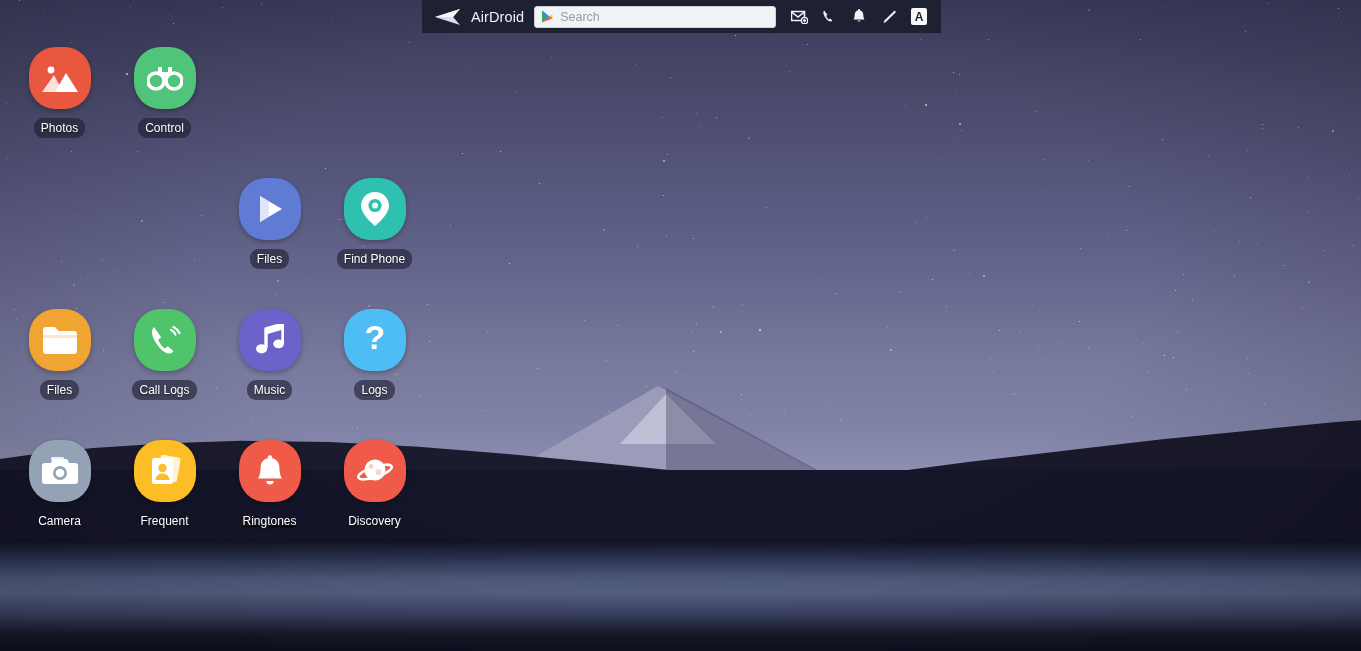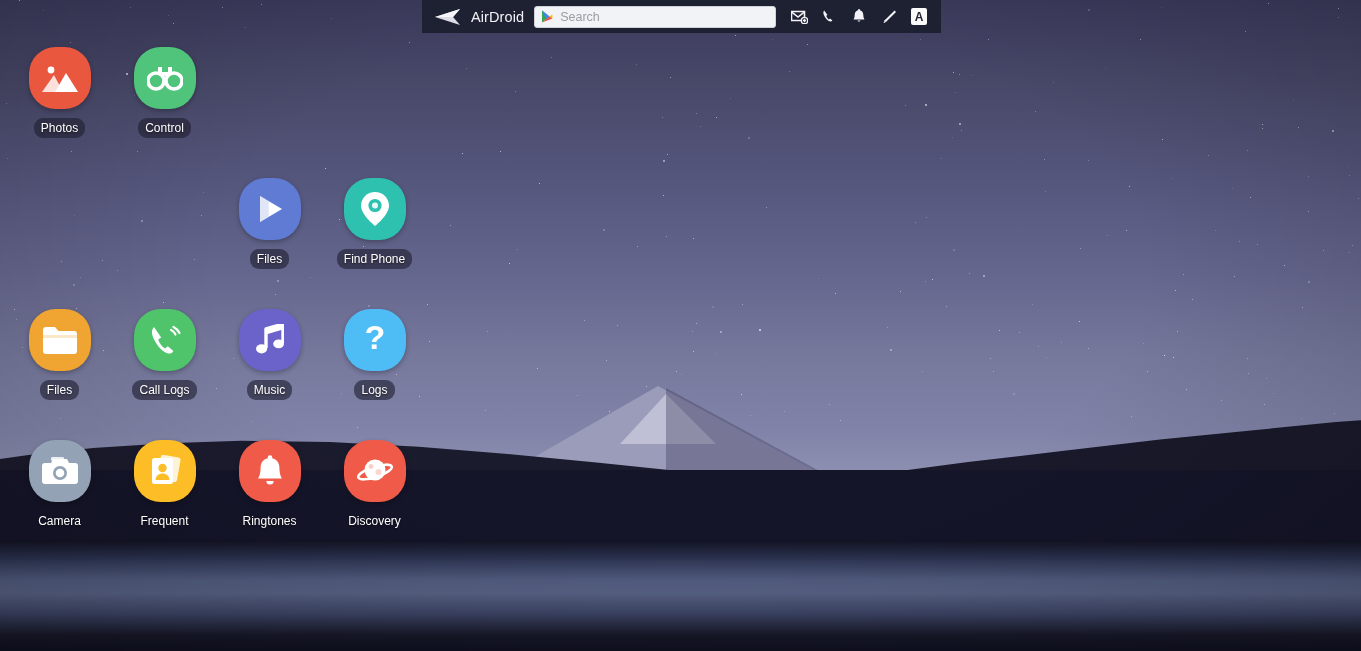--- a/index.html
+++ b/index.html
@@ -525,21 +525,21 @@
       <div class="squircle" style="background: rgb(252, 189, 38);">
         <svg width="32" height="32" viewBox="0 0 32 32">
           <rect x="10" y="1" width="20" height="25" rx="2.5" fill="#ffffff" fill-opacity="0.82" transform="rotate(10 20 13)"></rect>
           <rect x="3" y="3" width="21" height="26" rx="2.5" fill="#ffffff"></rect>
           <circle cx="13.5" cy="13" r="4.2" fill="#fcbd26"></circle>
           <path d="M6.5 25 c0-4.1 3.2-6.6 7-6.6 s7 2.5 7 6.6 z" fill="#fcbd26"></path>
         </svg>
       </div>
       <div class="app-label plain">Frequent</div>
     </div>
-    <div class="app-cell" style="left: 217px; top: 393px;">
+    <div class="app-cell" style="left: 217px; top: 393px; text-decoration: underline;">
       <div class="squircle" style="background: rgb(239, 91, 72);">
         <svg width="28" height="32" viewBox="0 0 28 32">
           <path d="M14 3 C8.4 3 4.6 7 4.6 12.6 C4.6 20.4 2 23.6 2 23.6 h24 s-2.6-3.2-2.6-11 C23.4 7 19.6 3 14 3 z" fill="#ffffff"></path>
           <circle cx="14" cy="2.6" r="2.3" fill="#ffffff"></circle>
           <path d="M10.4 26 a3.6 3.6 0 0 0 7.2 0 z" fill="#ffffff"></path>
         </svg>
       </div>
       <div class="app-label plain">Ringtones</div>
     </div>
     <div class="app-cell" style="left: 322px; top: 393px;">

